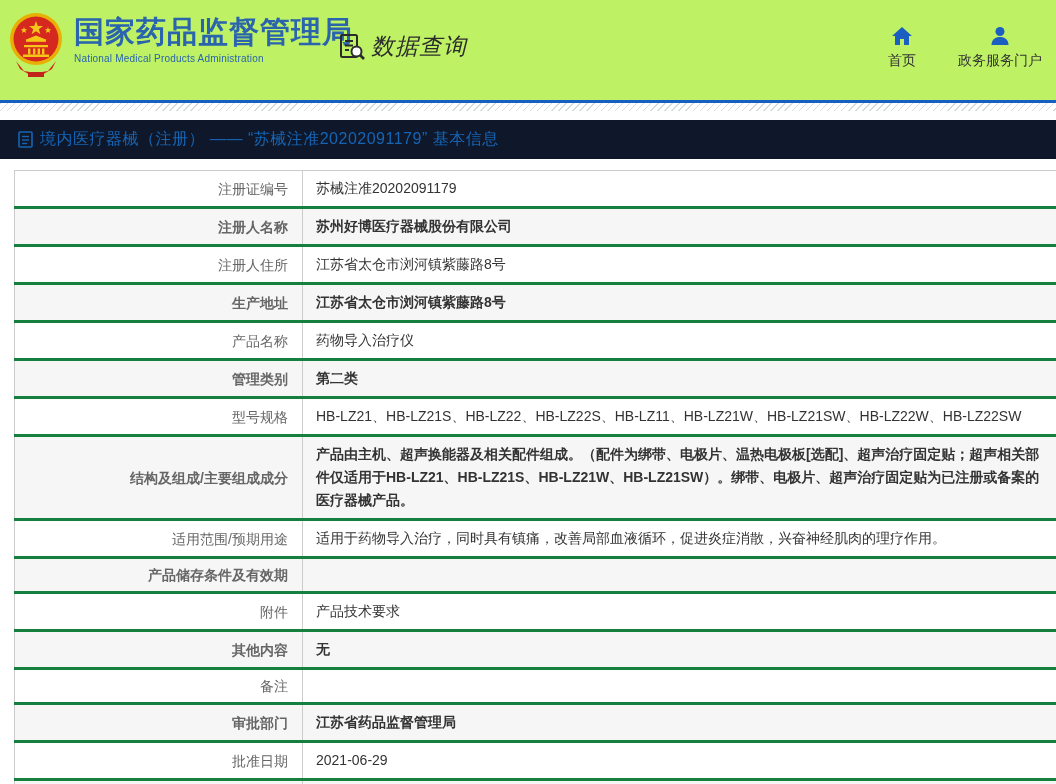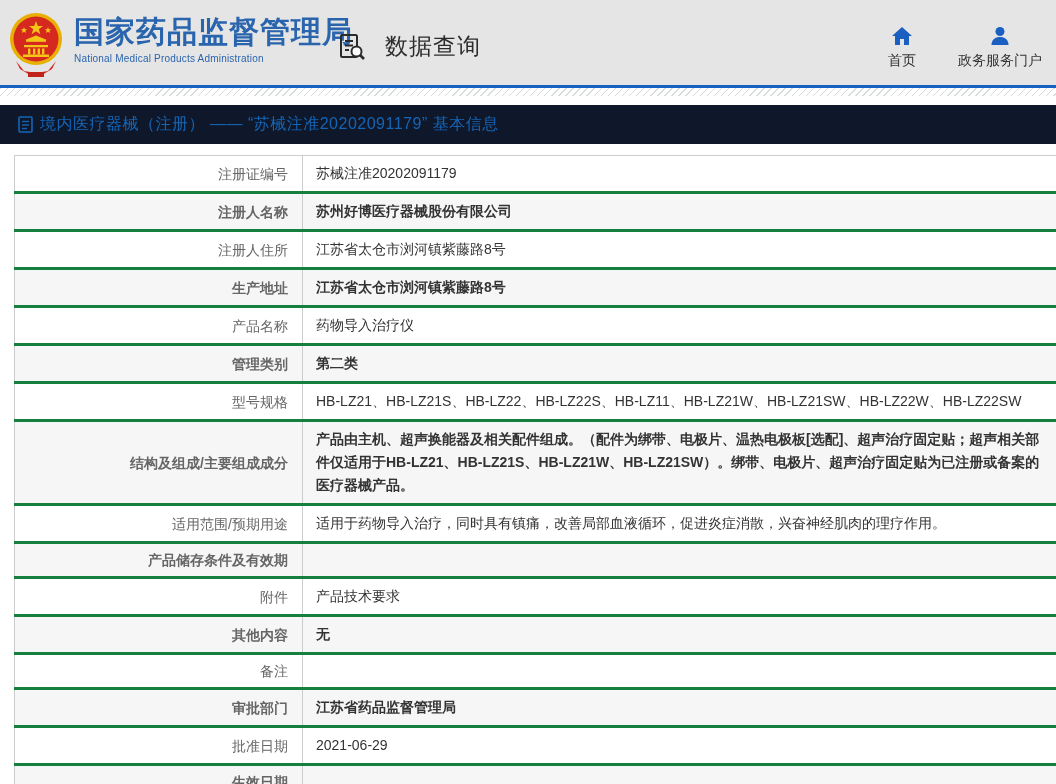--- a/index.html
+++ b/index.html
@@ -1,26 +1,26 @@
 <!DOCTYPE html>
 <html><head>
 <meta charset="utf-8">
 <style>
   * { margin:0; padding:0; box-sizing:border-box; }
   html,body { width:1056px; height:784px; background:#fff; overflow:hidden;
     font-family:"Liberation Sans","DejaVu Sans",sans-serif; }
 
   
-  .header { position:relative; height:85px; width:100%; background:#e5e5e5; }
+  .header { position:relative; height:100px; width:100%; background:#bef264; }
   .logo-block { position:absolute; left:8px; top:9px; display:flex; align-items:flex-start; }
   .emblem { width:56px; height:70px; }
   .agency-text { margin-left:10px; padding-top:6px; }
   .agency-zh { color:#2a64ad; font-size:30px; font-weight:bold; letter-spacing:1px; line-height:34px; }
   .agency-en { color:#2a64ad; font-size:10px; margin-top:4px; letter-spacing:0.2px; }
-  .dataquery { position:absolute; left:337px; top:31px; display:flex; align-items:center; gap:18px; }
+  .dataquery { position:absolute; left:337px; top:31px; display:flex; align-items:center; gap:4px;font-style:italic; }
   .dataquery-label { color:#2b2b2b; font-size:23px; letter-spacing:1px; }
   .top-nav { position:absolute; right:14px; top:24px; display:flex; gap:42px; }
   .nav-item { display:flex; flex-direction:column; align-items:center; gap:4px; cursor:pointer;font-family:Liberation Serif, serif; }
   .nav-item .nav-label { color:#333; font-size:14px; }
 
   
   .blue-line { height:3px; background:#1660bf; width:100%; }
   .hatch-band { height:8px; width:100%;
     background:repeating-linear-gradient(135deg,#d7dbda 0,#d7dbda 1px,#fff 1px,#fff 5px); }
 

